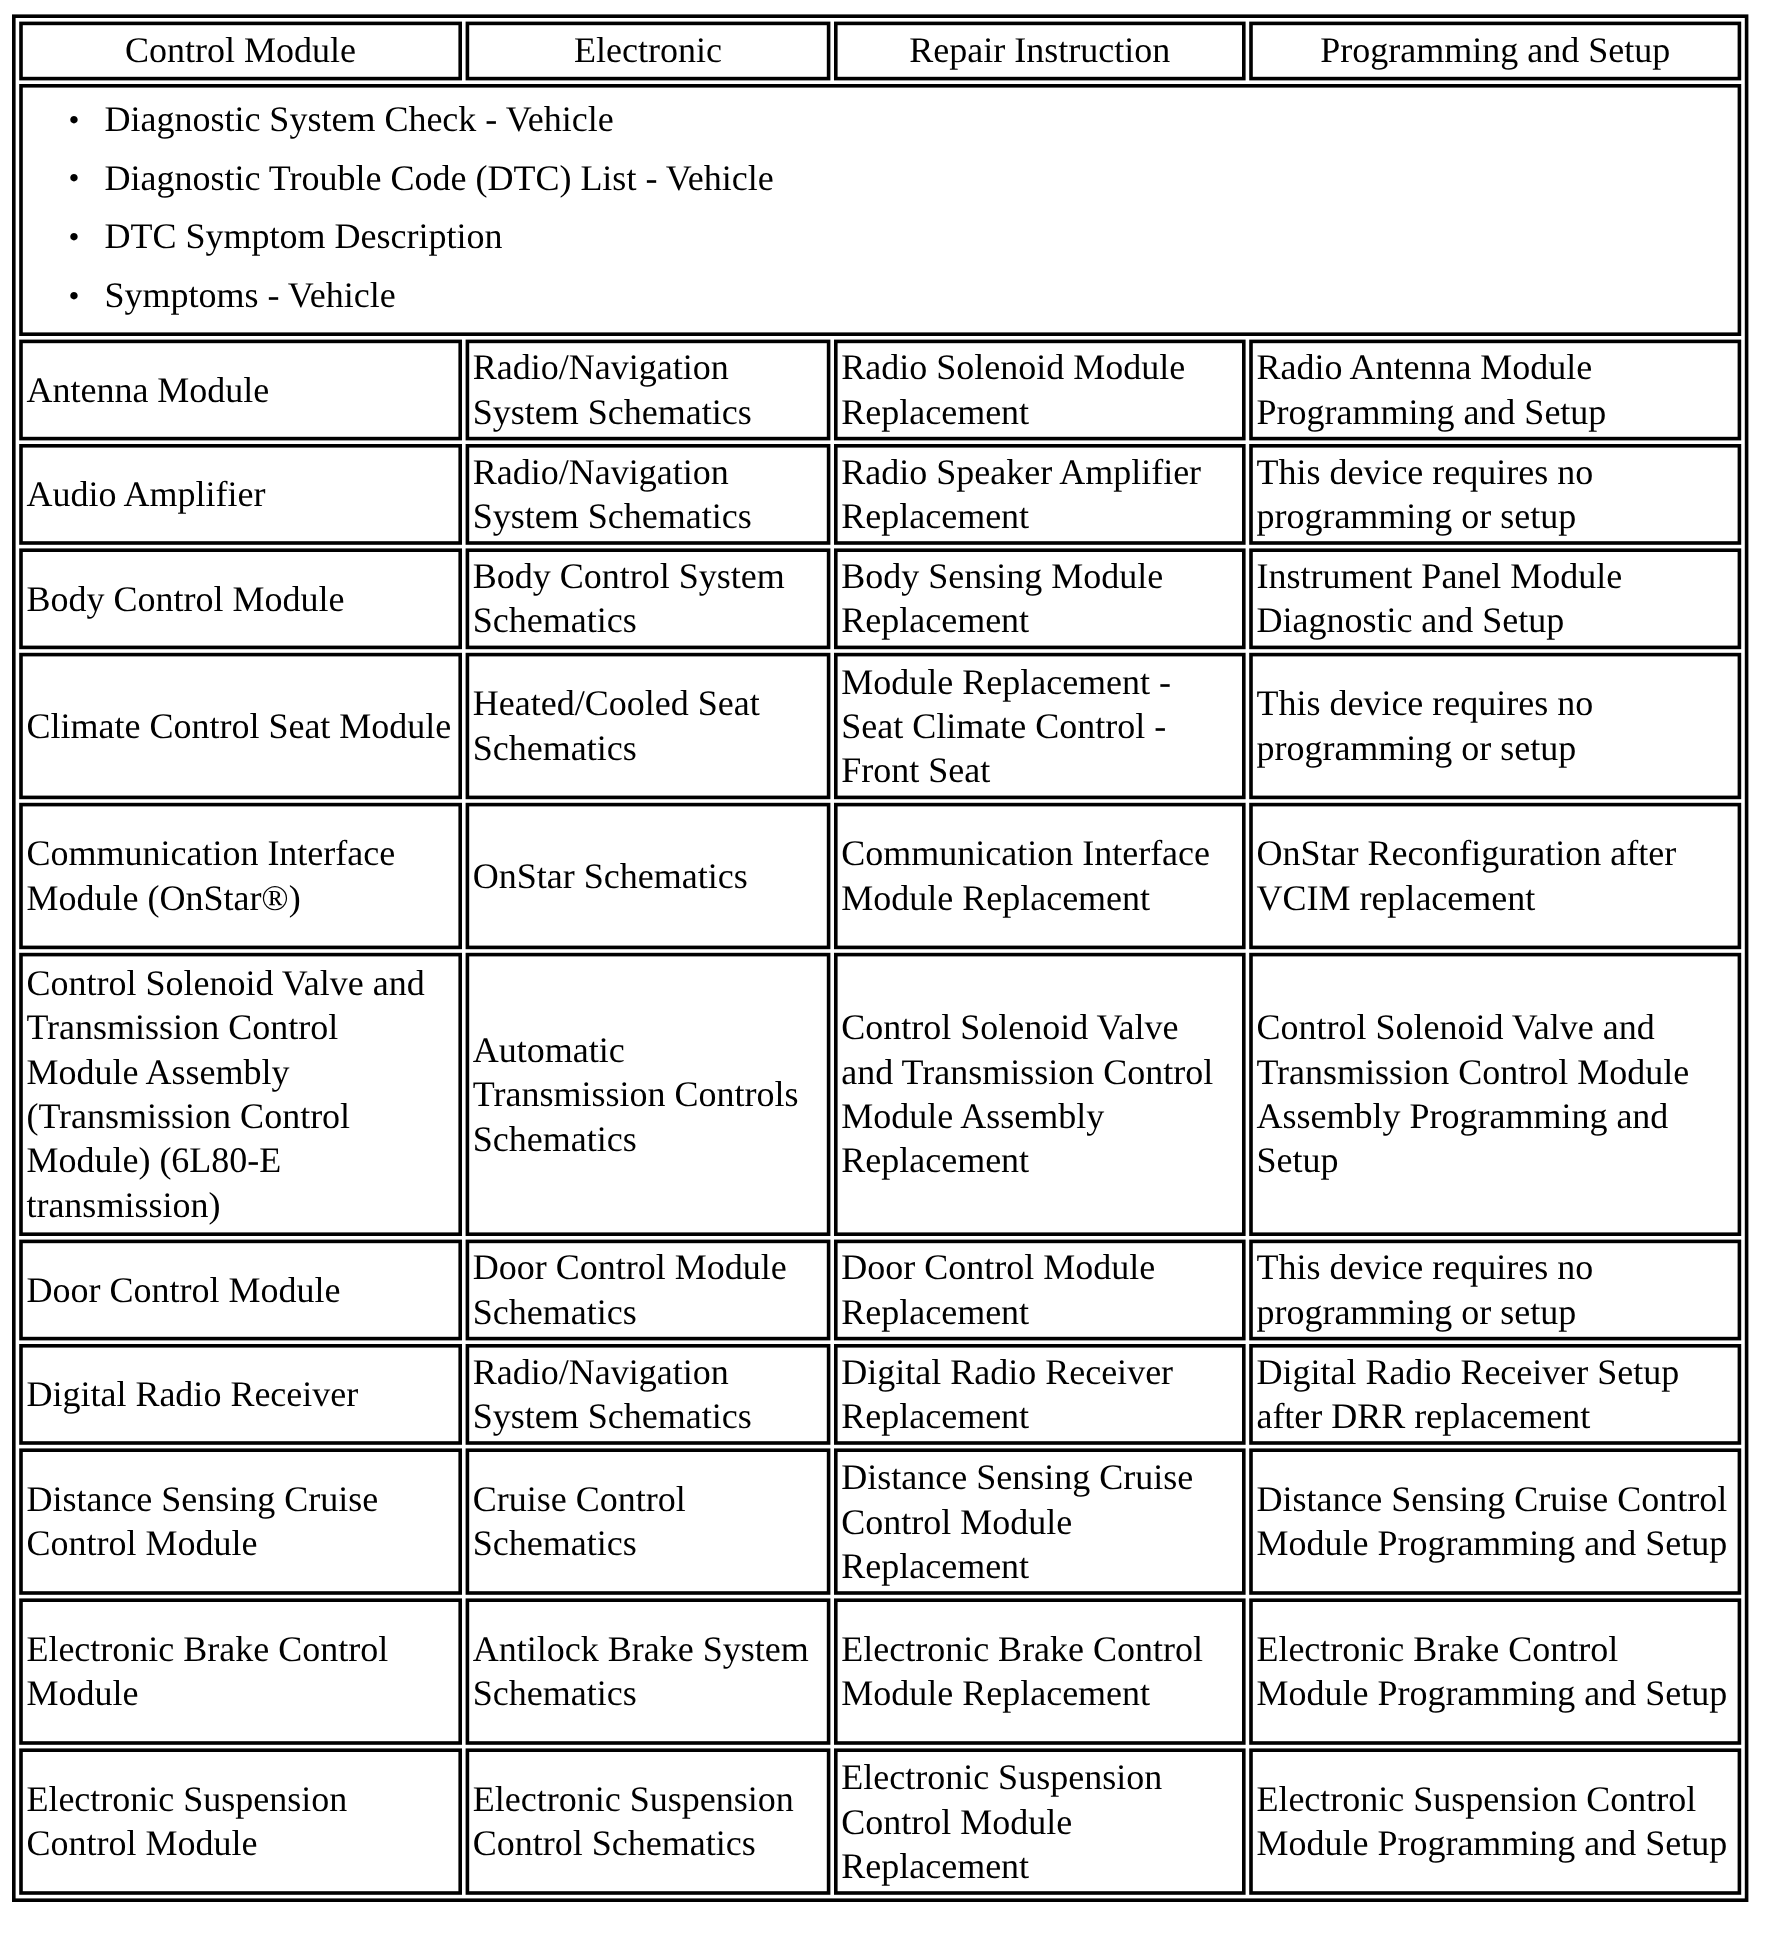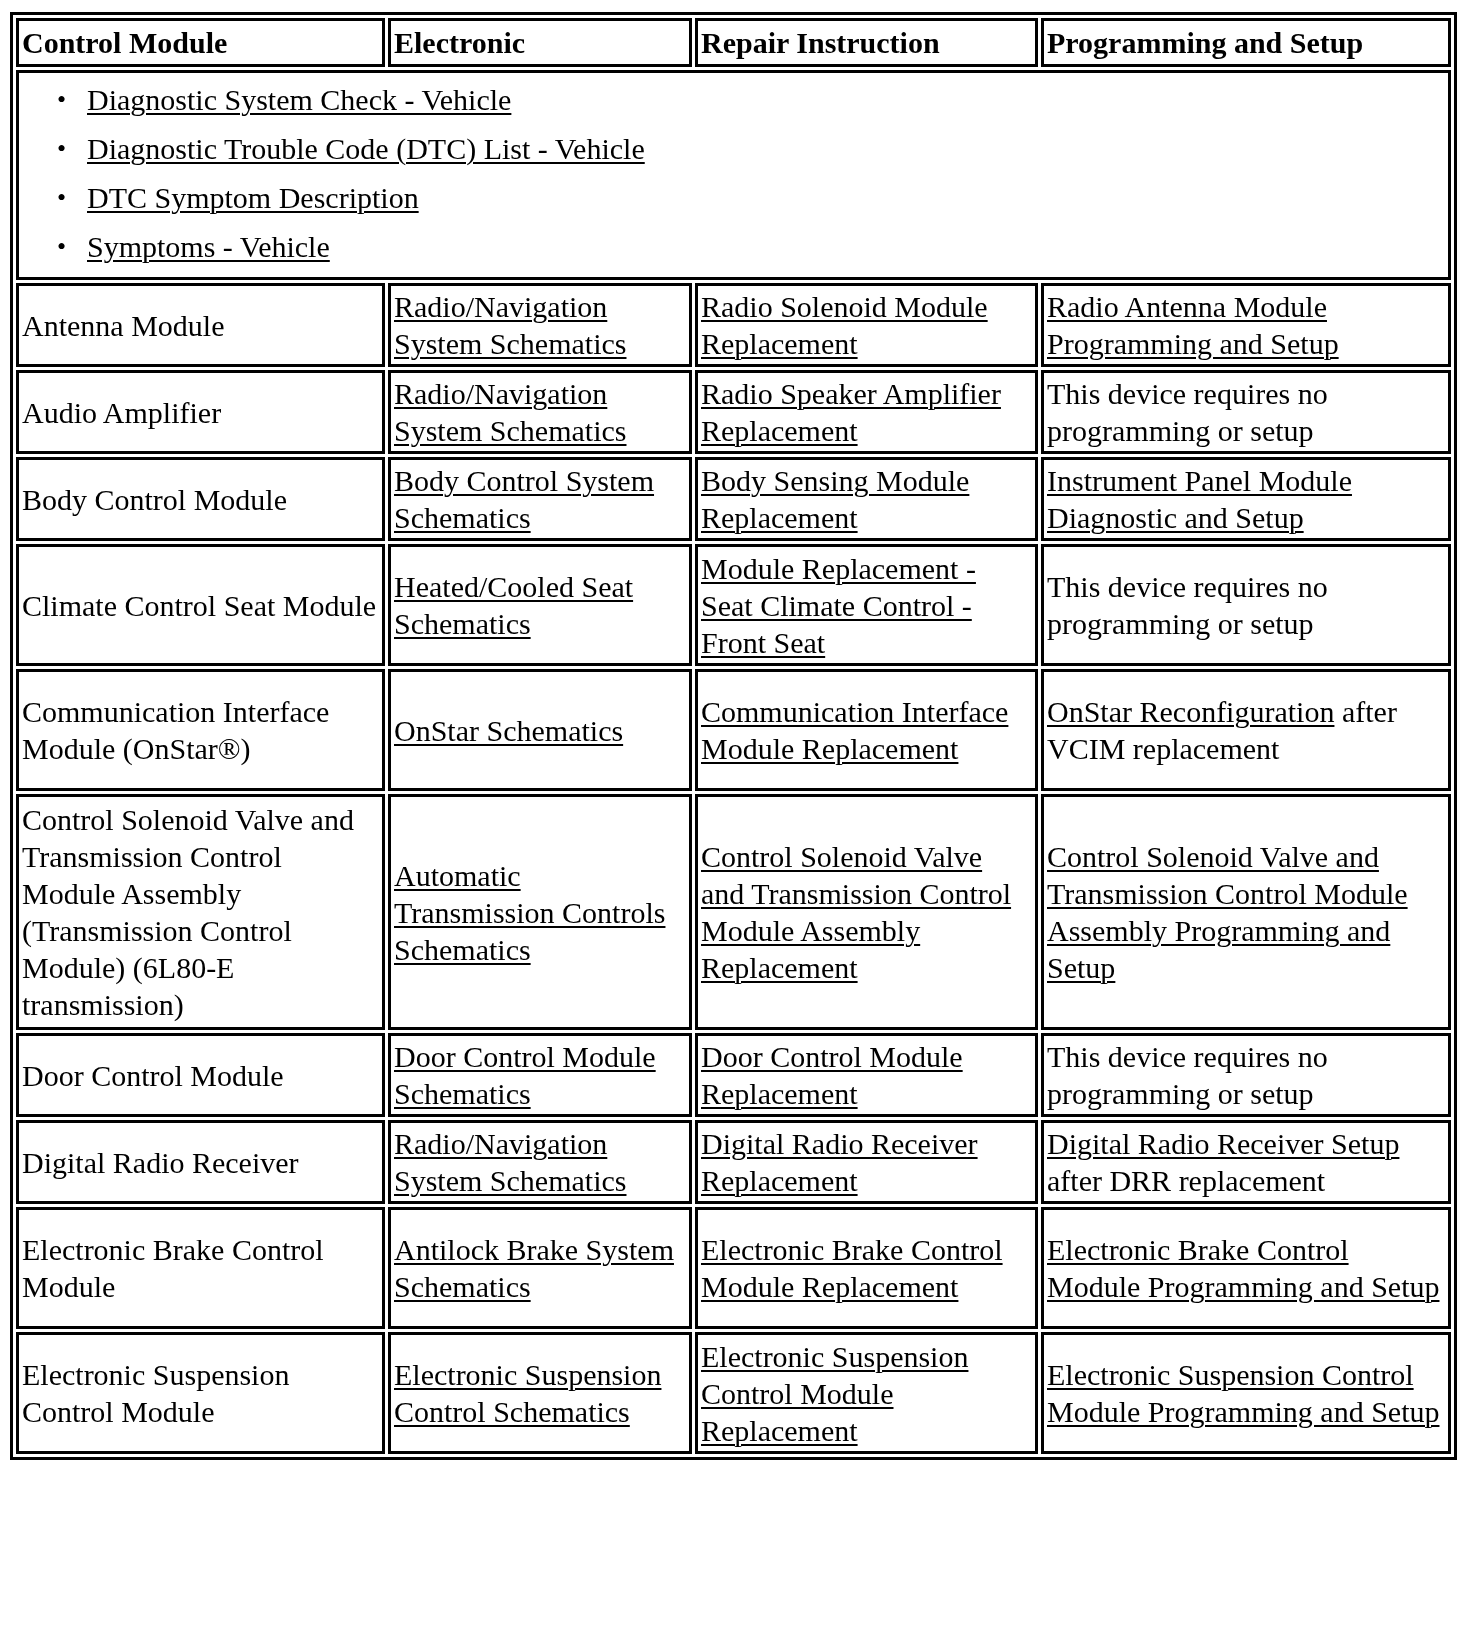--- a/index.html
+++ b/index.html
@@ -26,32 +26,32 @@
     }
     #doc-table td, #doc-table th {
       border: 3px solid #000;
       padding: 0 3px;
       vertical-align: middle;
       font-size: 30px;
       line-height: 37px;
       text-align: left;
     }
     #doc-table th {
-      font-weight: bold;
+      font-weight: normal;
+      text-align: center;
       height: 43px;
       padding: 0 3px;
     }
     col.c1 { width: 369px; }
     col.c2 { width: 304px; }
     col.c3 { width: 343px; }
     col.c4 { width: 410px; }
 
     a.doc-link {
       color: #000;
-      text-decoration: underline;
       text-decoration-thickness: 2px;
       text-underline-offset: 3px;
       cursor: pointer;
     }
     .general-cell {
       padding: 2px 0 6px 0 !important;
     }
     ul.general-list {
       margin: 0;
       padding: 0 0 0 68px;
@@ -163,20 +163,26 @@
       <td><span>This device requires no programming or setup</span></td>
     </tr>
 
     <tr class="row-2">
       <td>Digital Radio Receiver</td>
       <td><a class="doc-link">Radio/Navigation System Schematics</a></td>
       <td><a class="doc-link">Digital Radio Receiver Replacement</a></td>
       <td><a class="doc-link">Digital Radio Receiver Setup</a><span> after DRR replacement</span></td>
     </tr>
 
+    <tr class="row-3">
+      <td>Distance Sensing Cruise Control Module</td>
+      <td><a class="doc-link">Cruise Control Schematics</a></td>
+      <td><a class="doc-link">Distance Sensing Cruise Control Module Replacement</a></td>
+      <td><a class="doc-link">Distance Sensing Cruise Control Module Programming and Setup</a><span></span></td>
+    </tr>
 
     <tr class="row-3">
       <td>Electronic Brake Control Module</td>
       <td><a class="doc-link">Antilock Brake System Schematics</a></td>
       <td><a class="doc-link">Electronic Brake Control Module Replacement</a></td>
       <td><a class="doc-link">Electronic Brake Control Module Programming and Setup</a><span></span></td>
     </tr>
 
     <tr class="row-3">
       <td>Electronic Suspension Control Module</td>

